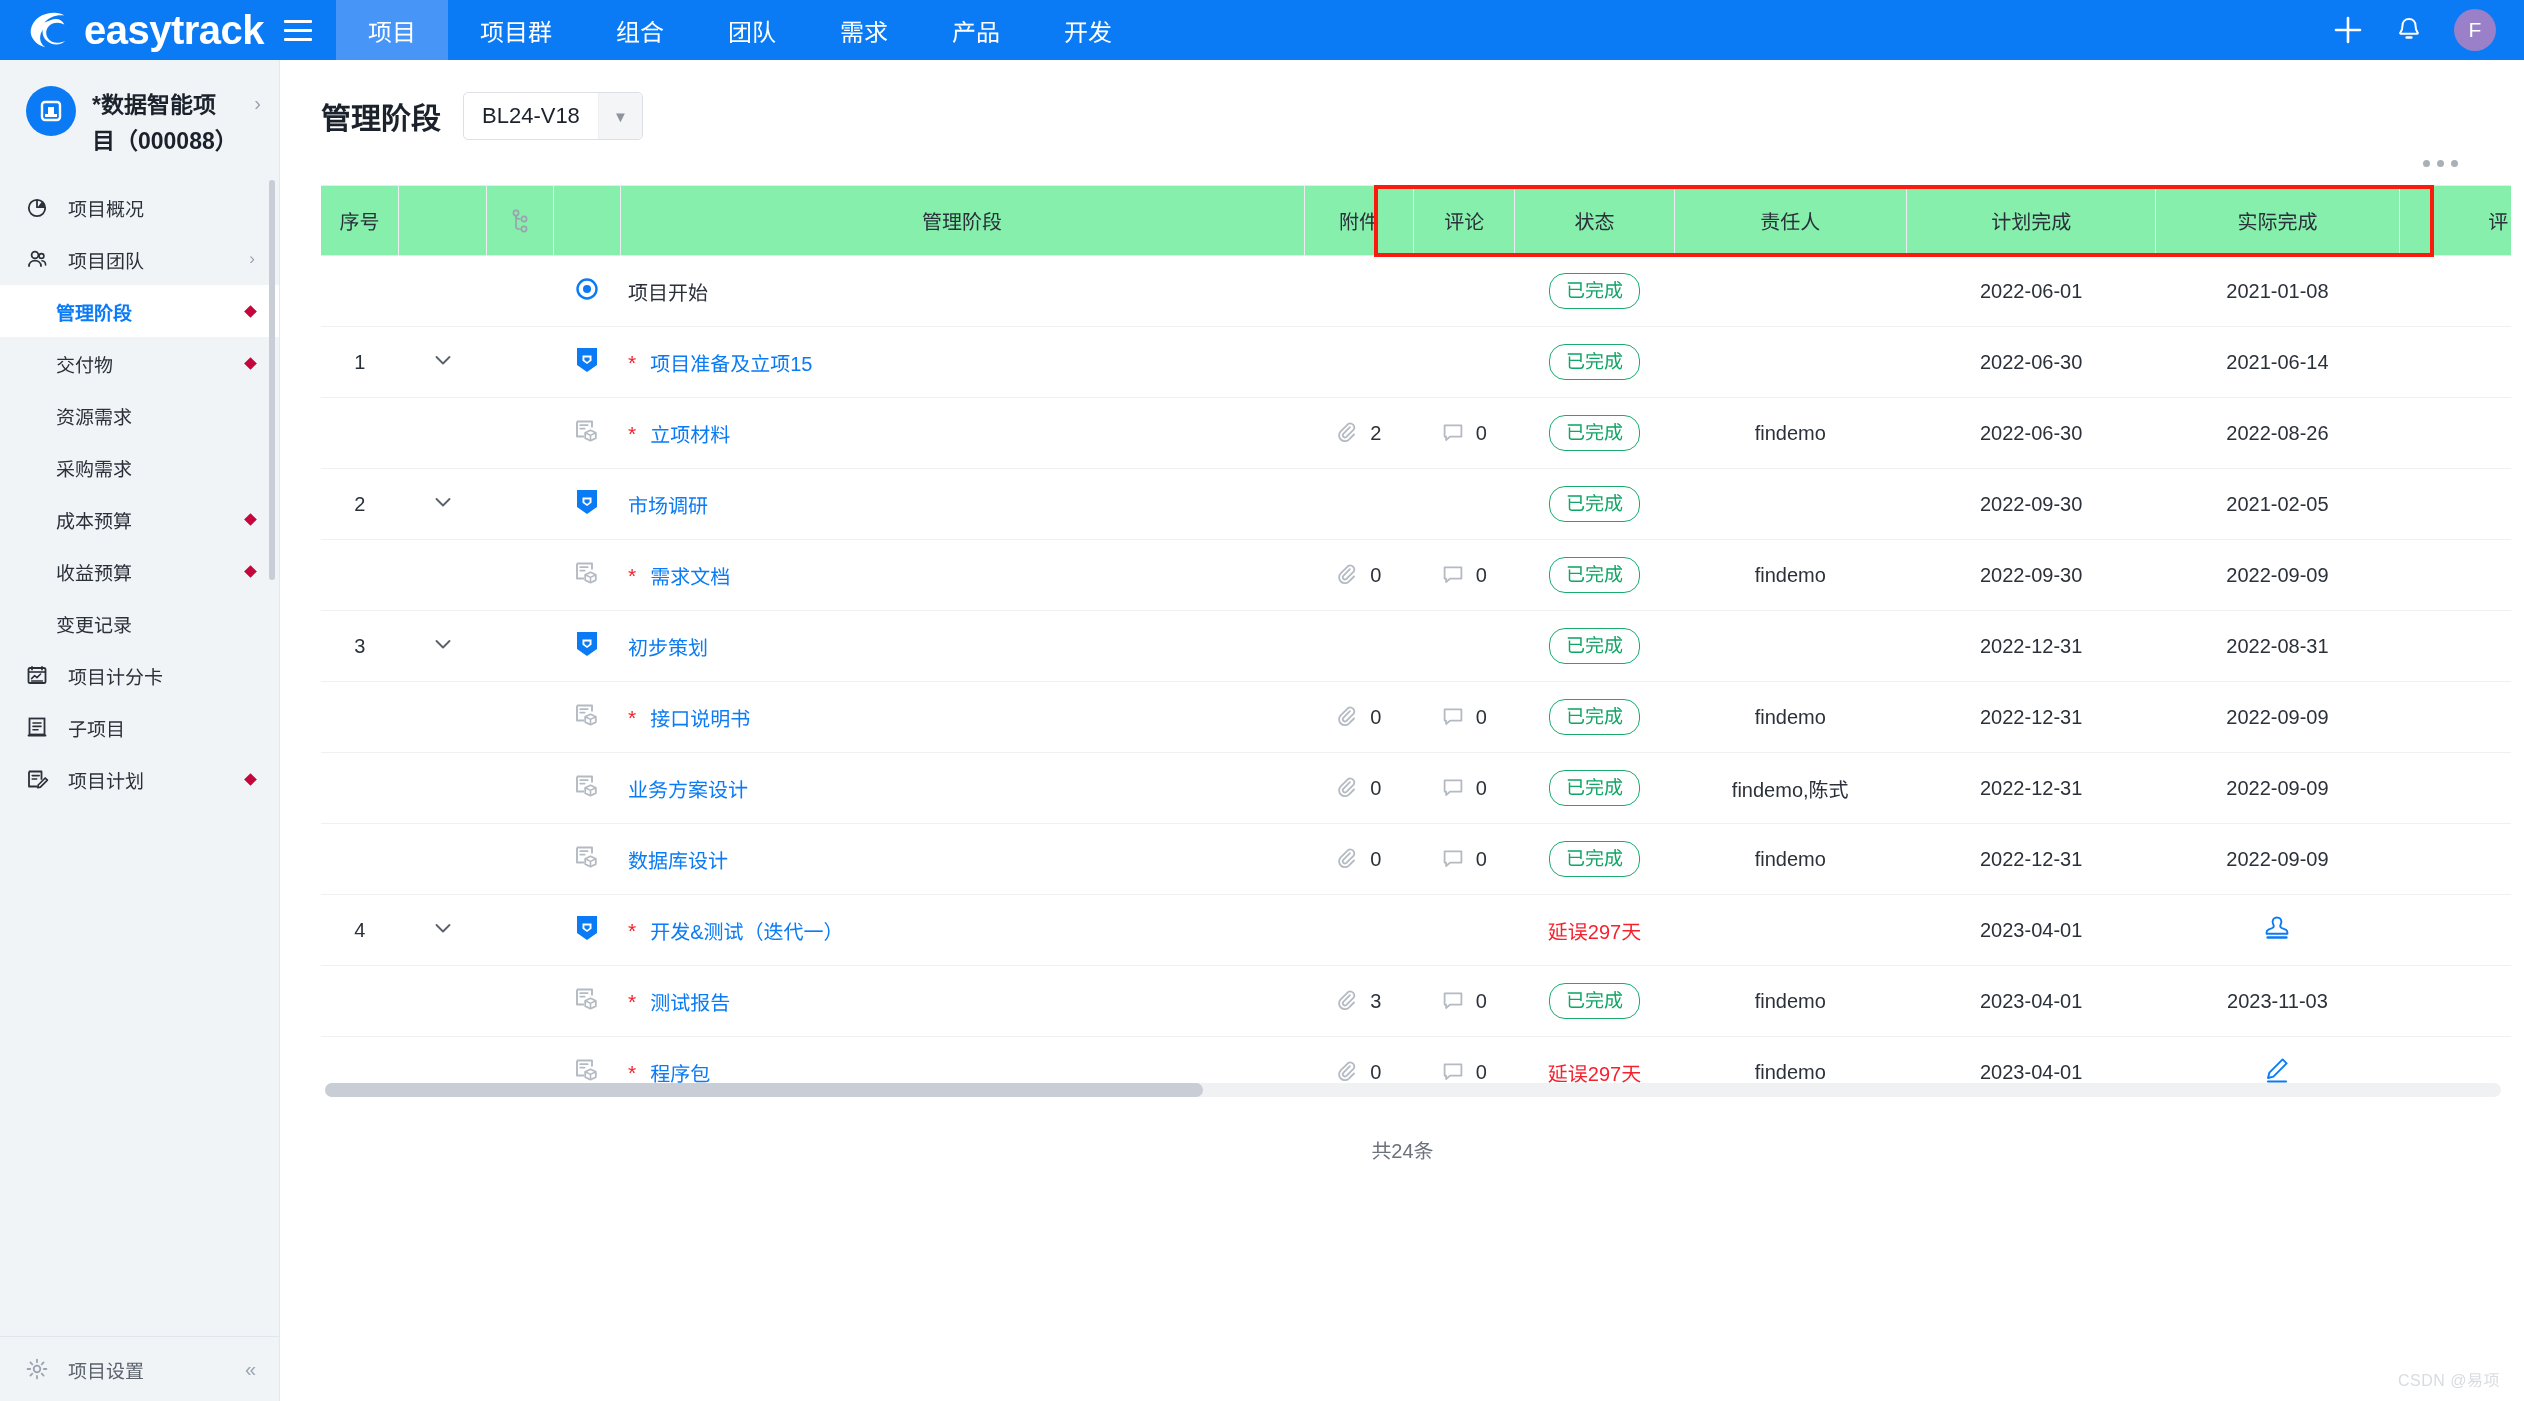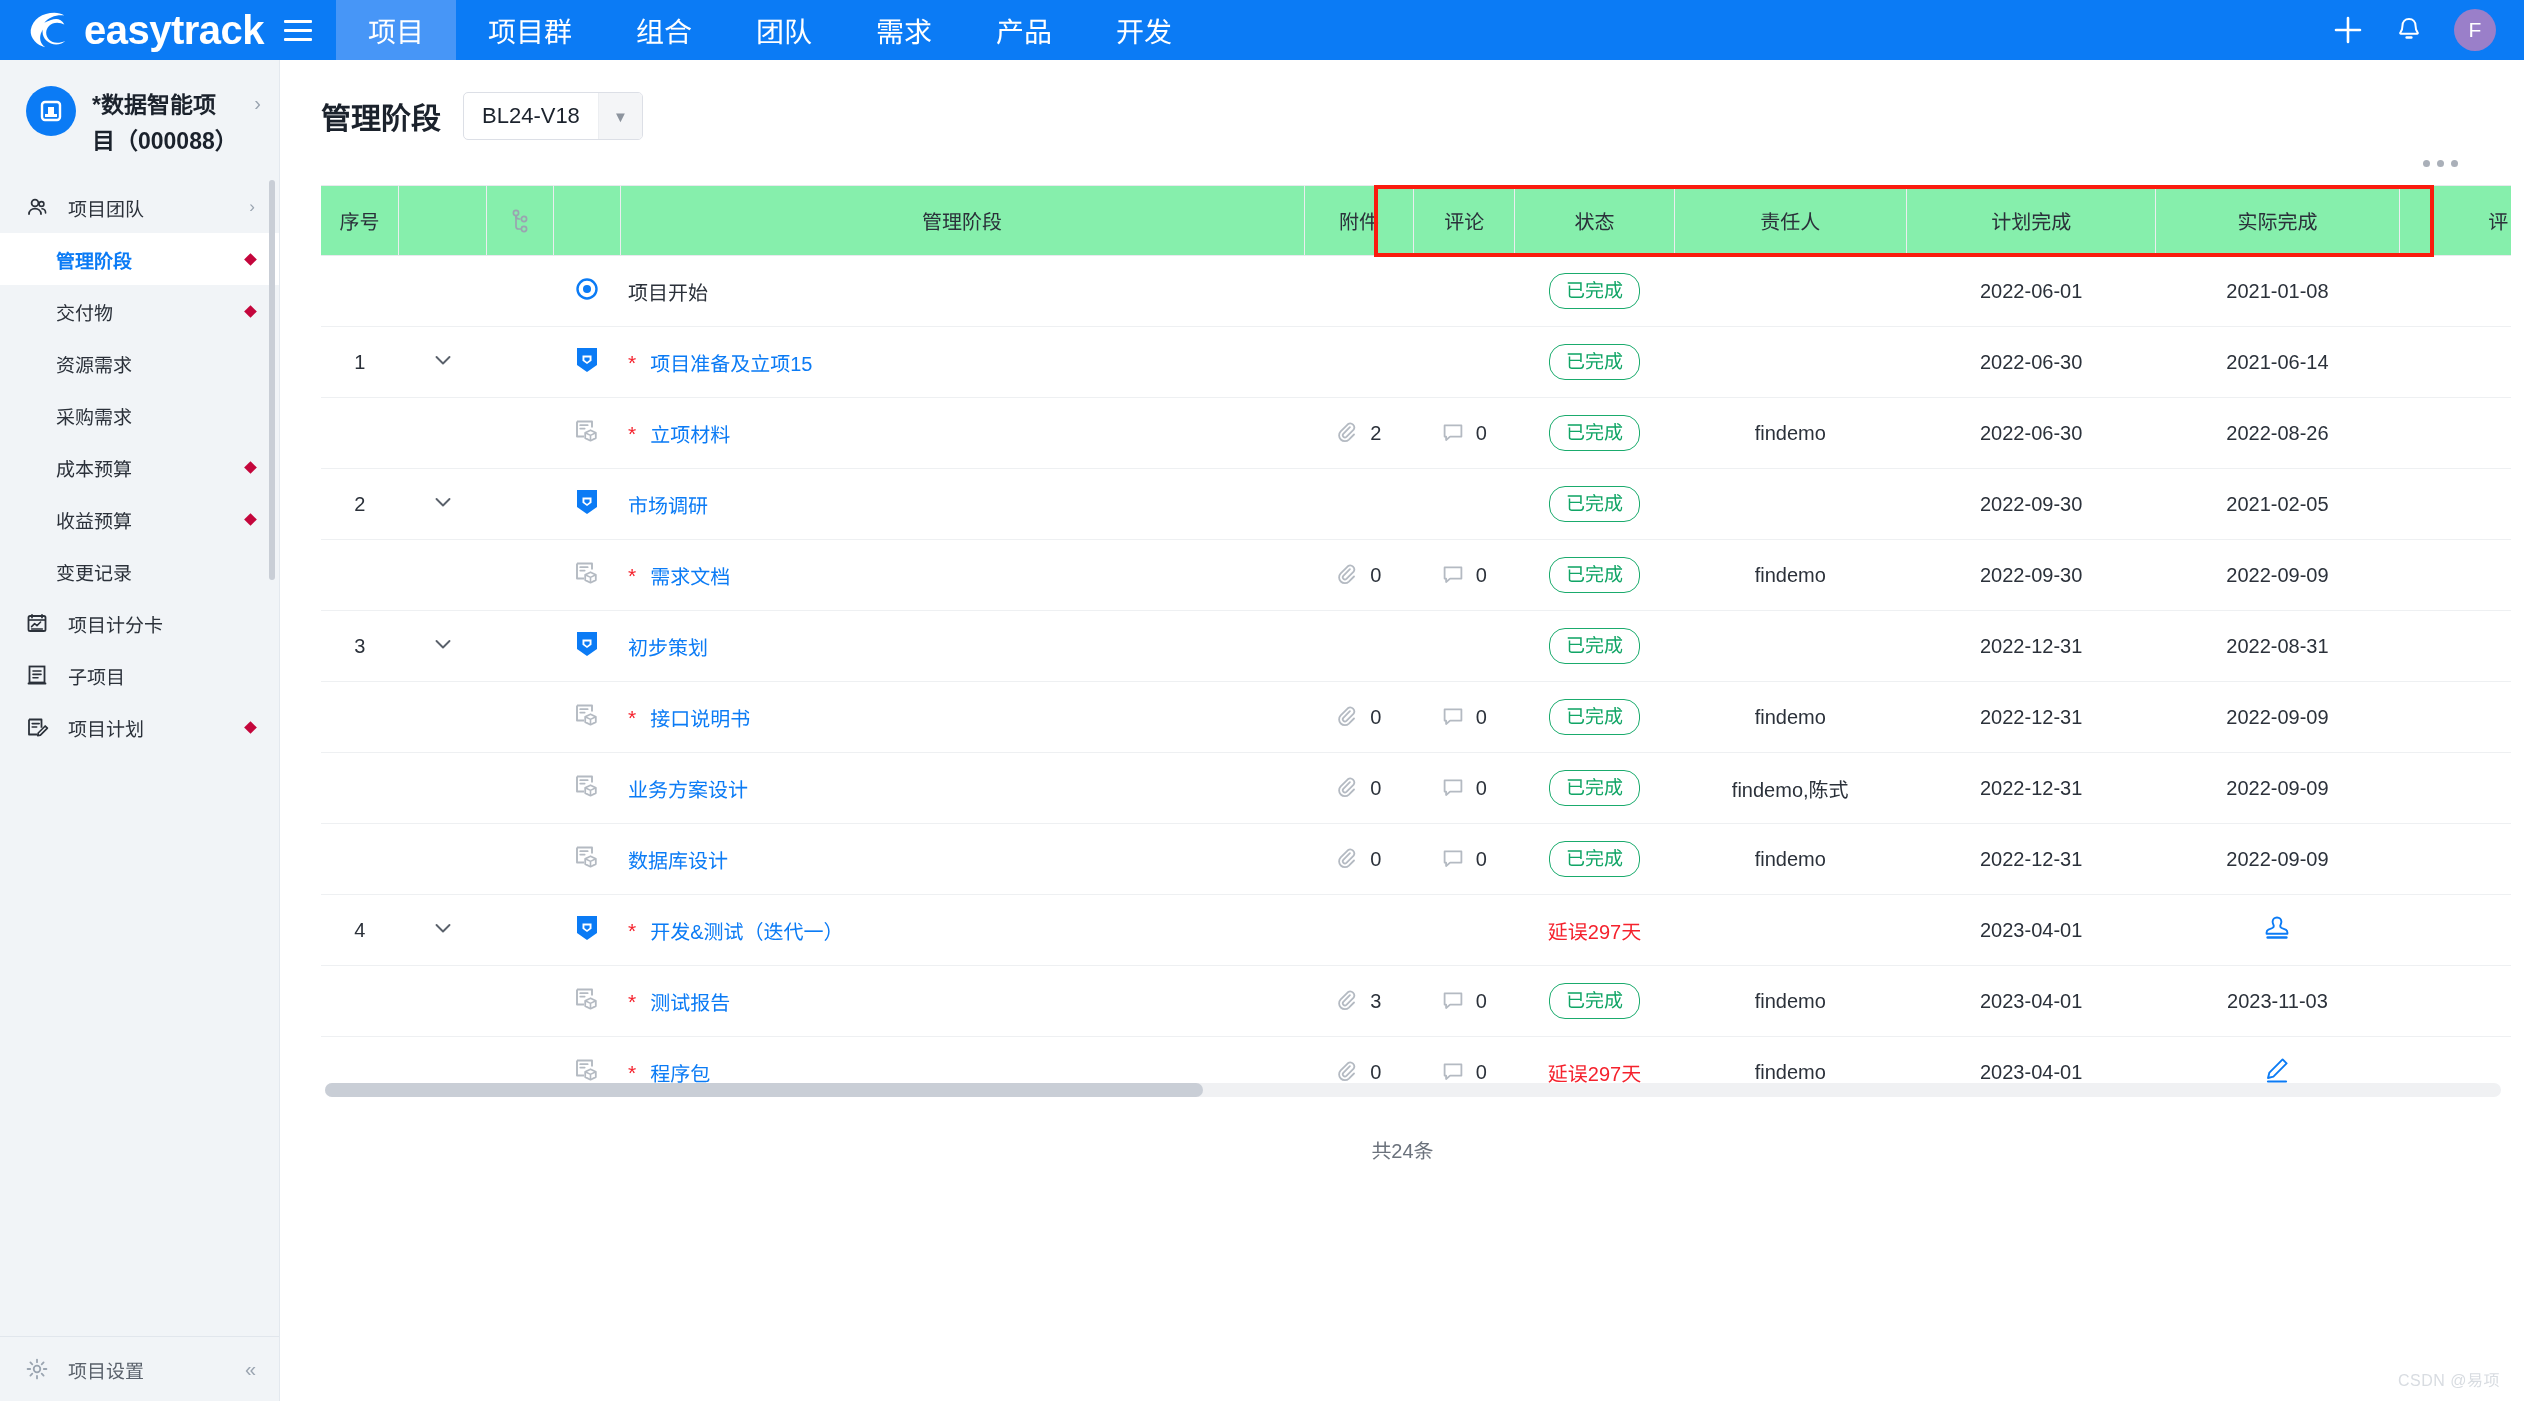--- a/index.html
+++ b/index.html
@@ -28,21 +28,21 @@
   }
   .hamburger {
     width: 52px; display: flex; flex-direction: column; justify-content: center;
     align-items: center; gap: 6px; cursor: pointer; margin-left: -8px;
   }
   .hamburger i { display: block; width: 28px; height: 3px; background: #fff; border-radius: 1px; }
 
   .nav { display: flex; align-items: stretch; margin-left: 12px; }
   .nav-item {
     padding: 0 32px; display: flex; align-items: center; justify-content: center;
-    color: #ffffff; font-size: 28px; cursor: pointer; white-space: nowrap;
+    color: #ffffff; font-size: 24px; cursor: pointer; white-space: nowrap;
   }
   .nav-item.active { background: #4796f7; }
 
   .top-right {
     margin-left: auto; display: flex; align-items: center; gap: 30px;
     padding-right: 28px;
   }
   .icon-btn { cursor: pointer; display: flex; align-items: center; justify-content: center; }
   .avatar {
     width: 42px; height: 42px; border-radius: 50%; background: #9a7fc9;
@@ -242,20 +242,30 @@
       <svg width="26" height="26" viewBox="0 0 26 26">
         <rect x="4" y="4" width="18" height="18" rx="3" fill="none" stroke="#ffffff" stroke-width="2.4"></rect>
         <rect x="10" y="9" width="6" height="8" fill="#ffffff"></rect>
         <rect x="7" y="16" width="12" height="3" fill="#ffffff"></rect>
       </svg>
     </span>
     <span class="proj-title">*数据智能项目（000088）</span>
     <span class="proj-chev">›</span>
   </div>
 
+  <div class="menu-item">
+    <span class="mi-icon">
+      <svg width="24" height="24" viewBox="0 0 24 24" fill="none">
+        <circle cx="12" cy="13" r="8.2" stroke="#2b313a" stroke-width="1.8"></circle>
+        <path d="M12 13V4.8" stroke="#2b313a" stroke-width="1.8"></path>
+        <path d="M12 13h8.2a8.2 8.2 0 0 0-3.2-6.5z" fill="#2b313a"></path>
+      </svg>
+    </span>
+    <span class="mi-label">项目概况</span>
+  </div>
 
 
   <div class="menu-item">
     <span class="mi-icon">
       <svg width="24" height="24" viewBox="0 0 24 24" fill="none">
         <circle cx="10" cy="8" r="3.4" stroke="#2b313a" stroke-width="1.8"></circle>
         <circle cx="16.5" cy="9" r="2.4" stroke="#2b313a" stroke-width="1.6"></circle>
         <path d="M4 19c0-3.3 2.7-5.4 6-5.4s6 2.1 6 5.4" stroke="#2b313a" stroke-width="1.8" stroke-linecap="round"></path>
         <path d="M17 13.8c2.2.3 3.6 2 3.6 4.2" stroke="#2b313a" stroke-width="1.6" stroke-linecap="round"></path>
       </svg>

